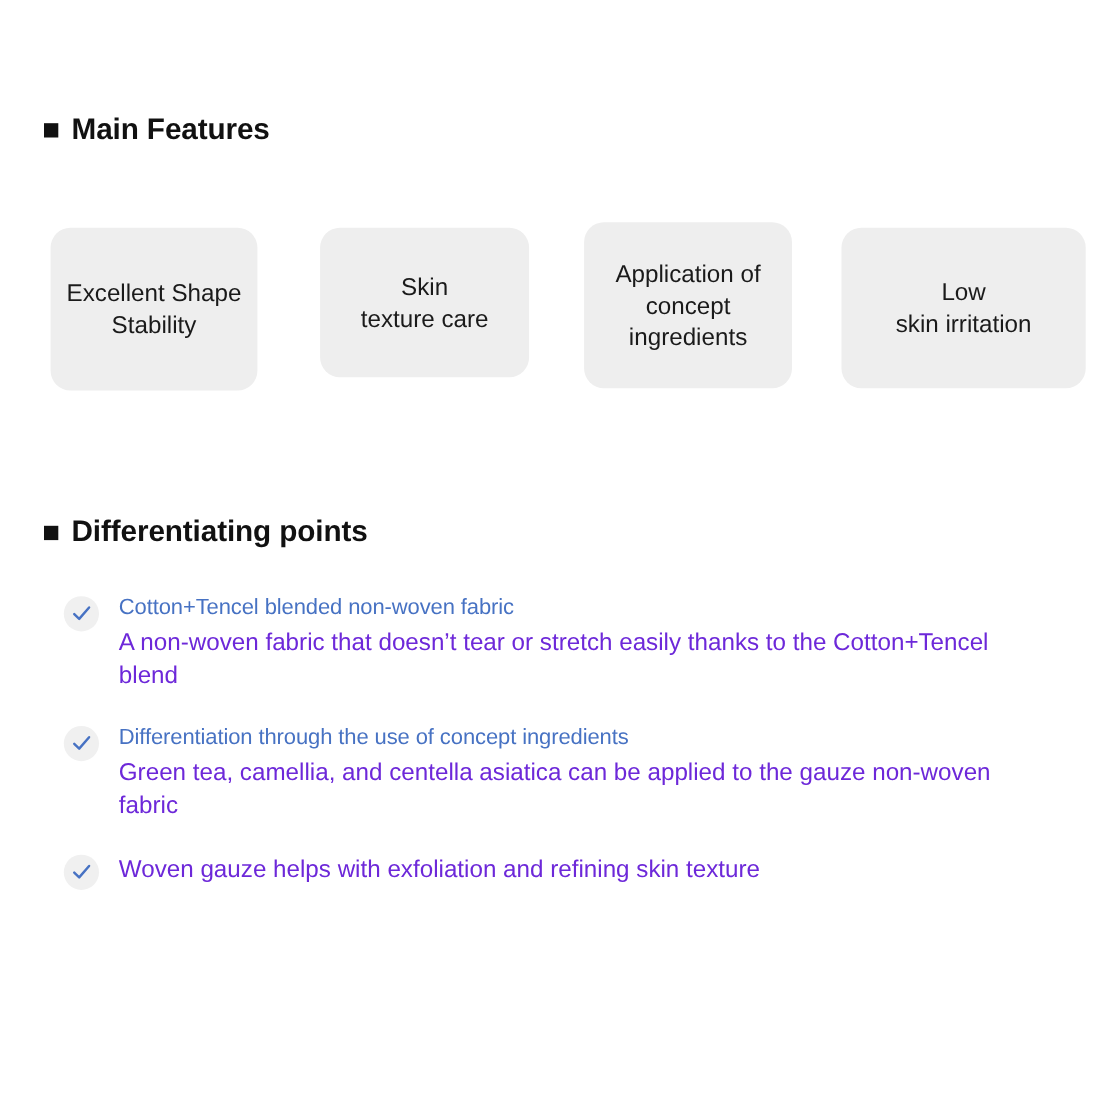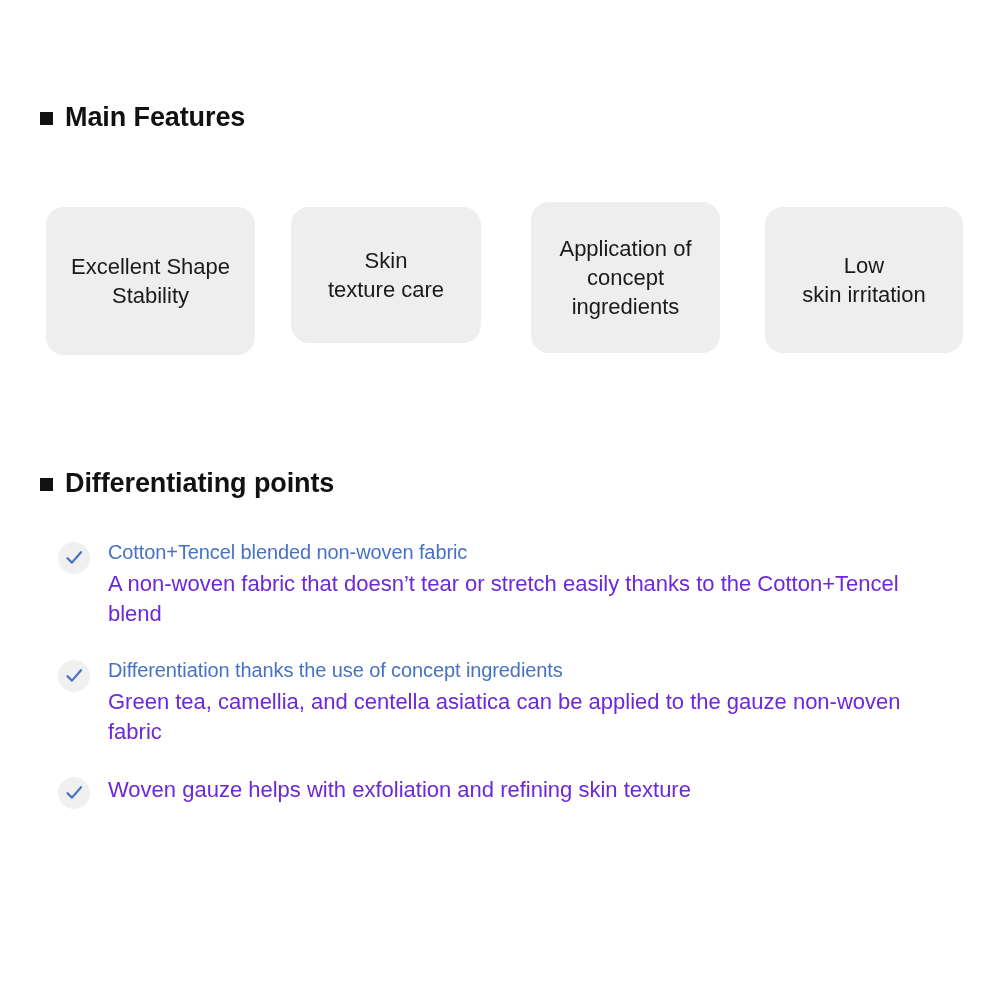--- a/index.html
+++ b/index.html
@@ -71,24 +71,24 @@
     padding: 6px 10px;
   }
   .feature-card .card-label {
     font-size: 22px;
     line-height: 1.33;
     color: #1a1a1a;
     white-space: pre-line;
     font-weight: normal;
   }
 
-  #feature-card-0 { left: 46px;  top: 207px; width: 209px; height: 148px; }
+  #feature-card-0 { left: 46px;  top: 207px; width: 188px; height: 148px; }
   #feature-card-1 { left: 291px; top: 207px; width: 190px; height: 136px; }
   #feature-card-2 { left: 531px; top: 202px; width: 189px; height: 151px; }
-  #feature-card-3 { left: 765px; top: 207px; width: 198px; height: 146px; }
+  #feature-card-3 { left: 765px; top: 207px; width: 222px; height: 146px; }
 
   
   .points-list {
     position: absolute;
     left: 58px;
     top: 540px;
     width: 900px;
   }
   .point-item {
     position: relative;
@@ -174,21 +174,21 @@
       <p class="point-title">Cotton+Tencel blended non-woven fabric</p>
       <p class="point-desc">A non-woven fabric that doesn’t tear or stretch easily thanks to the Cotton+Tencel blend</p>
     </div>
 
     <div class="point-item">
       <span class="check-icon">
         <svg width="22" height="22" viewBox="0 0 22 22" aria-hidden="true">
           <path d="M4.5 11.2 L9 15.6 L18 5.2" fill="none" stroke="#4772c3" stroke-width="2.2" stroke-linecap="round" stroke-linejoin="round"></path>
         </svg>
       </span>
-      <p class="point-title">Differentiation thanks the use of concept ingredients</p>
+      <p class="point-title">Differentiation through the use of concept ingredients</p>
       <p class="point-desc">Green tea, camellia, and centella asiatica can be applied to the gauze non-woven fabric</p>
     </div>
 
     <div class="point-item">
       <span class="check-icon">
         <svg width="22" height="22" viewBox="0 0 22 22" aria-hidden="true">
           <path d="M4.5 11.2 L9 15.6 L18 5.2" fill="none" stroke="#4772c3" stroke-width="2.2" stroke-linecap="round" stroke-linejoin="round"></path>
         </svg>
       </span>
       <p class="point-desc">Woven gauze helps with exfoliation and refining skin texture</p>

